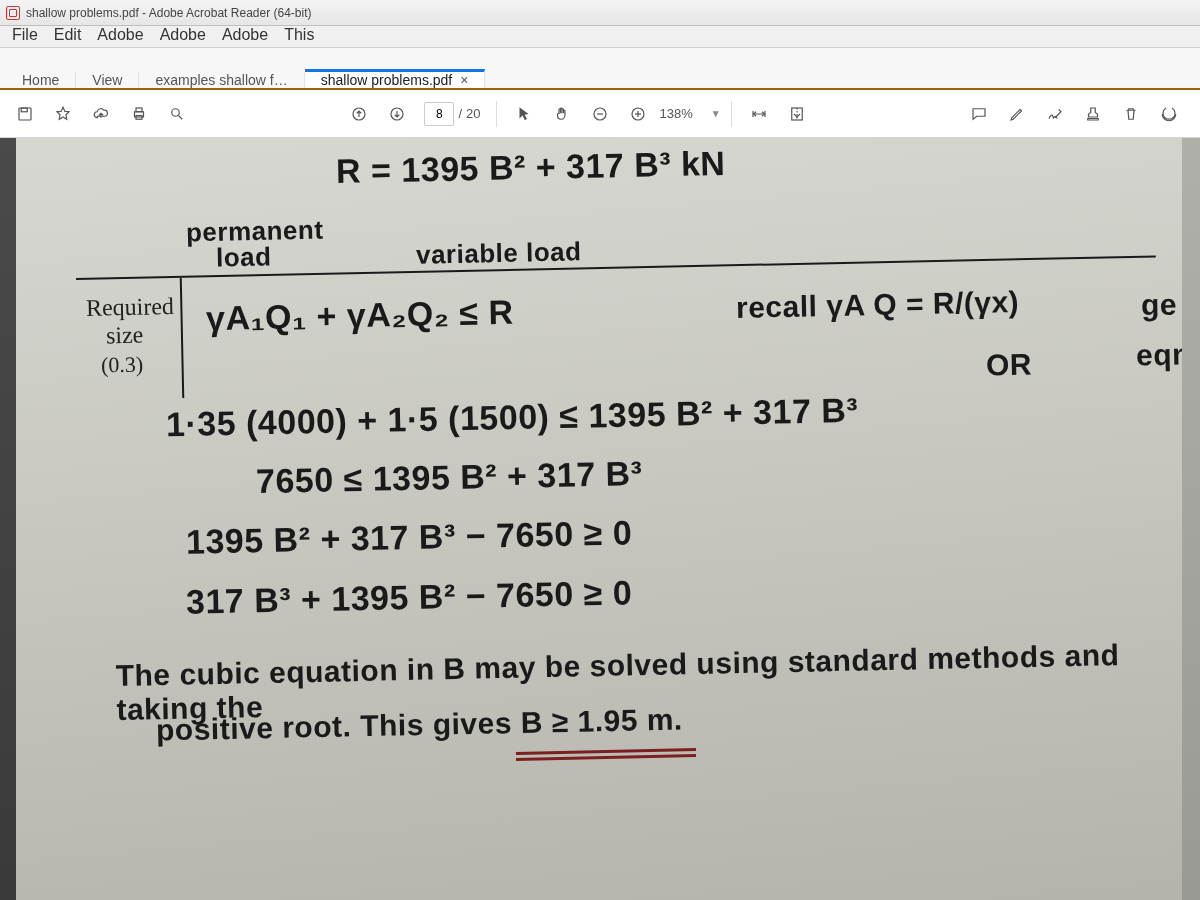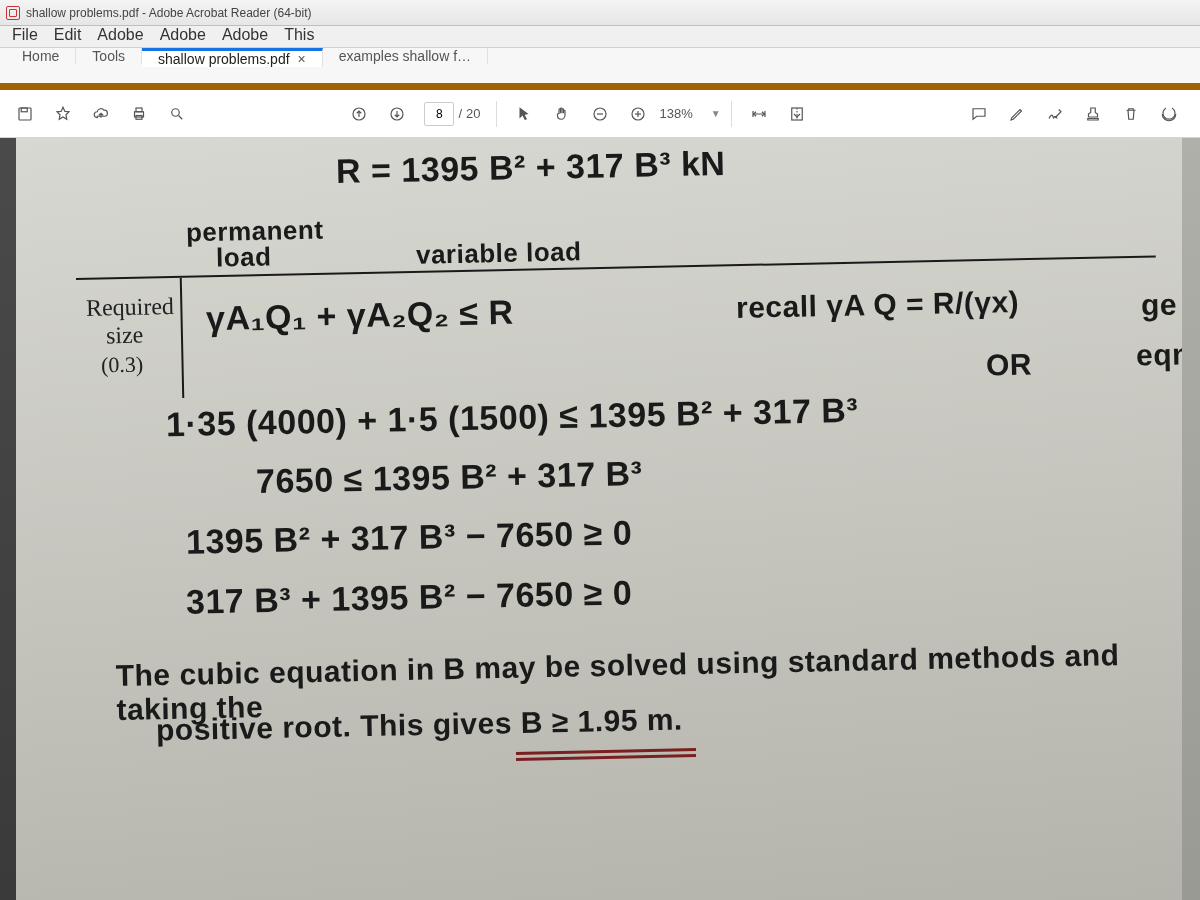--- a/index.html
+++ b/index.html
@@ -9,21 +9,21 @@
     
     .titlebar { height: 26px; background: linear-gradient(#f4f4f4,#e6e6e6); display: flex; align-items: center; padding: 0 6px; font-size: 12px; color: #444; border-bottom: 1px solid #bfbfbf; }
     .titlebar .app-icon { width: 14px; height: 14px; margin-right: 6px; border: 1px solid #c33; border-radius: 2px; display:inline-block; position:relative;}
     .titlebar .app-icon::after{content:"";position:absolute;inset:2px;border:1px solid #c33;border-radius:1px;}
 
     
     .menubar { height: 22px; background: #f0f0f0; display: flex; padding: 0 4px; font-size: 16px; color: #333; border-bottom: 1px solid #d0d0d0; }
     .menubar span { padding: 0 8px; cursor: default; }
 
     
-    .tabrow { height: 42px; background: #f7f7f7; border-bottom: 7px solid #a16207; display: flex; align-items: flex-start; padding-left: 6px; }
+    .tabrow { height: 42px; background: #f7f7f7; border-bottom: 2px solid #a16207; display: flex; align-items: flex-end; padding-left: 6px; }
     .tabrow .tab { display:flex; align-items:center; padding:0 16px; font-size:14px; color:#555; border-right:1px solid #e2e2e2; cursor:default; }
     .tabrow .tab.doc { font-weight:500; }
     .tabrow .tab.active { background:#fff; border-top:3px solid #1473e6; color:#222;}
     .tabrow .tab .tabclose { margin-left:8px; font-size:14px; color:#888;}
     .tabrow .tab.active .tabclose{color:#555;}
 
     
     .toolbar { height: 48px; background:#fff; border-bottom:1px solid #d5d5d5; display:flex; align-items:center; padding:0 8px; gap:4px; }
     .tool { width:34px; height:34px; display:flex; align-items:center; justify-content:center; border-radius:3px; color:#555; font-size:17px; cursor:default;}
     .tool svg{width:18px;height:18px;stroke:#555;fill:none;stroke-width:1.6;}
@@ -69,28 +69,28 @@
     <span>Adobe</span>
     <span>Adobe</span>
     <span>This</span>
   </div>
 
   <div class="tabrow">
     <div class="tab">
         <span>Home</span>
       </div>
     <div class="tab">
-        <span>Tools</span>
-      </div>
+        <span>View</span>
+      </div>
+    <div class="tab doc">
+      <span>examples shallow f…</span>
+    </div>
     <div class="tab doc active">
       <span>shallow problems.pdf</span>
       <span class="tabclose">×</span>
-    </div>
-    <div class="tab doc">
-      <span>examples shallow f…</span>
     </div>
   </div>
 
   <div class="toolbar">
     <div class="tool">
         <svg viewBox="0 0 24 24">
           <rect x="4" y="4" width="16" height="16" rx="1"></rect>
           <rect x="7" y="4" width="8" height="5"></rect>
         </svg>
       </div>

